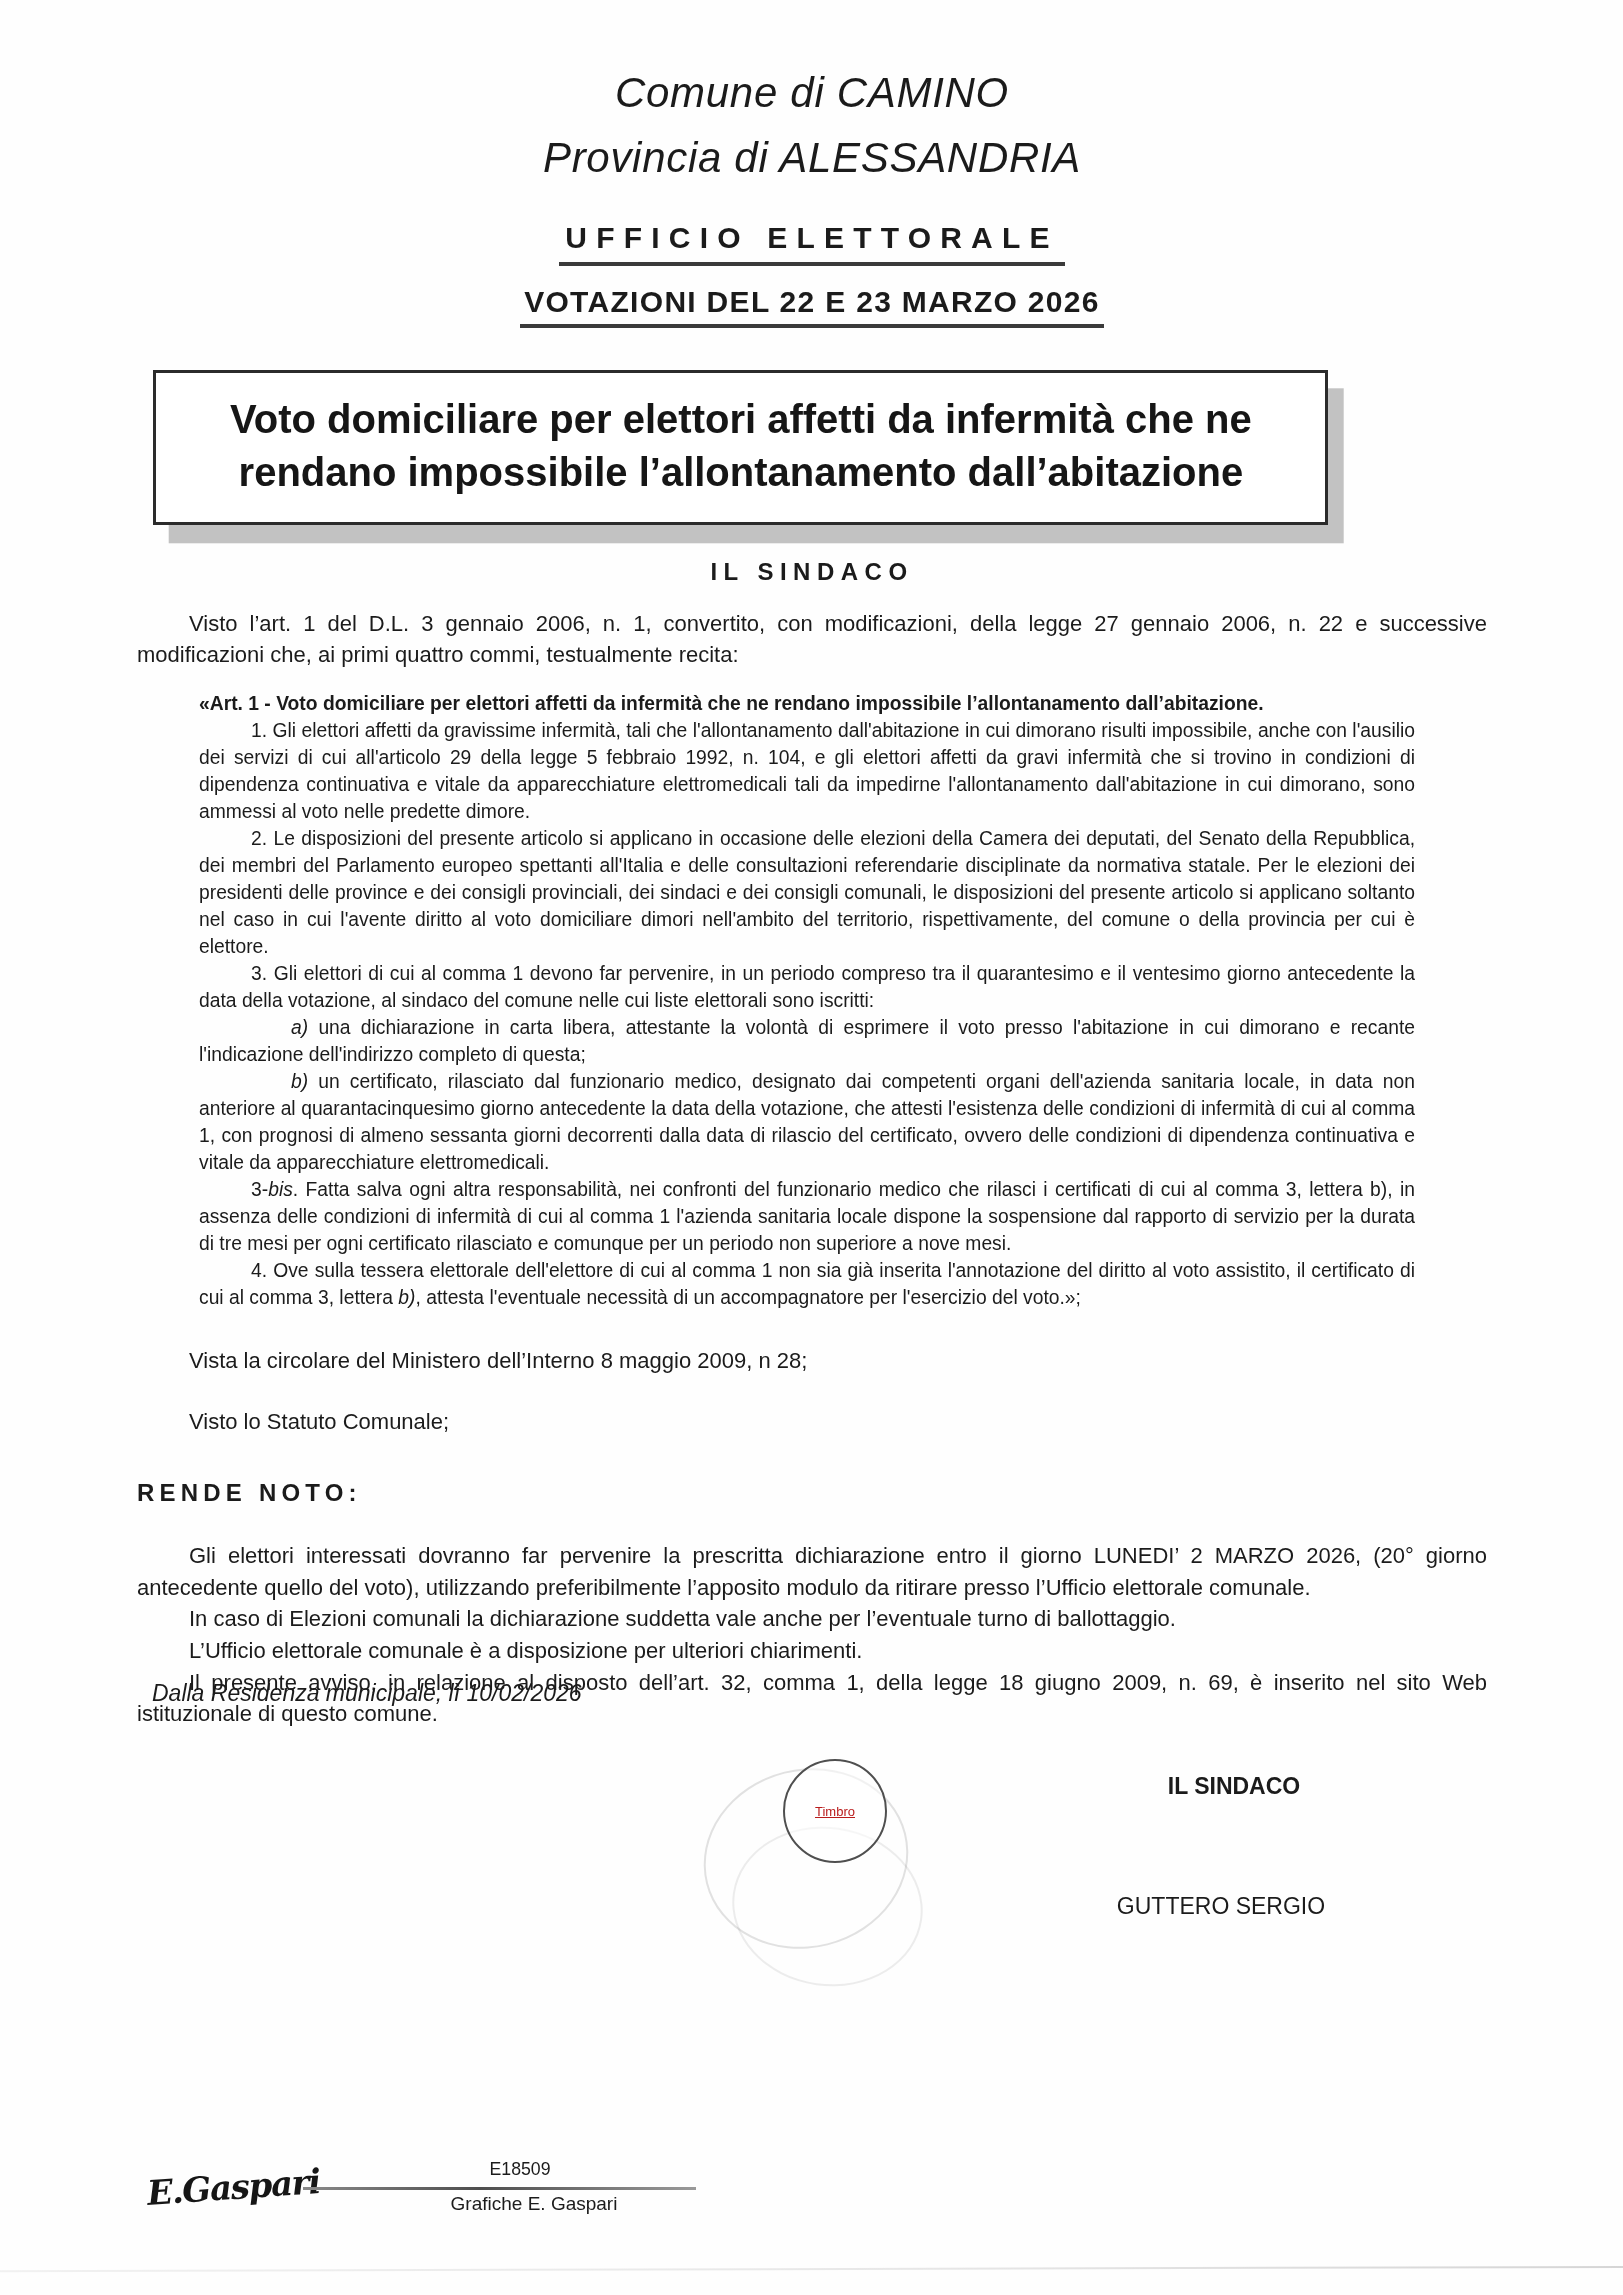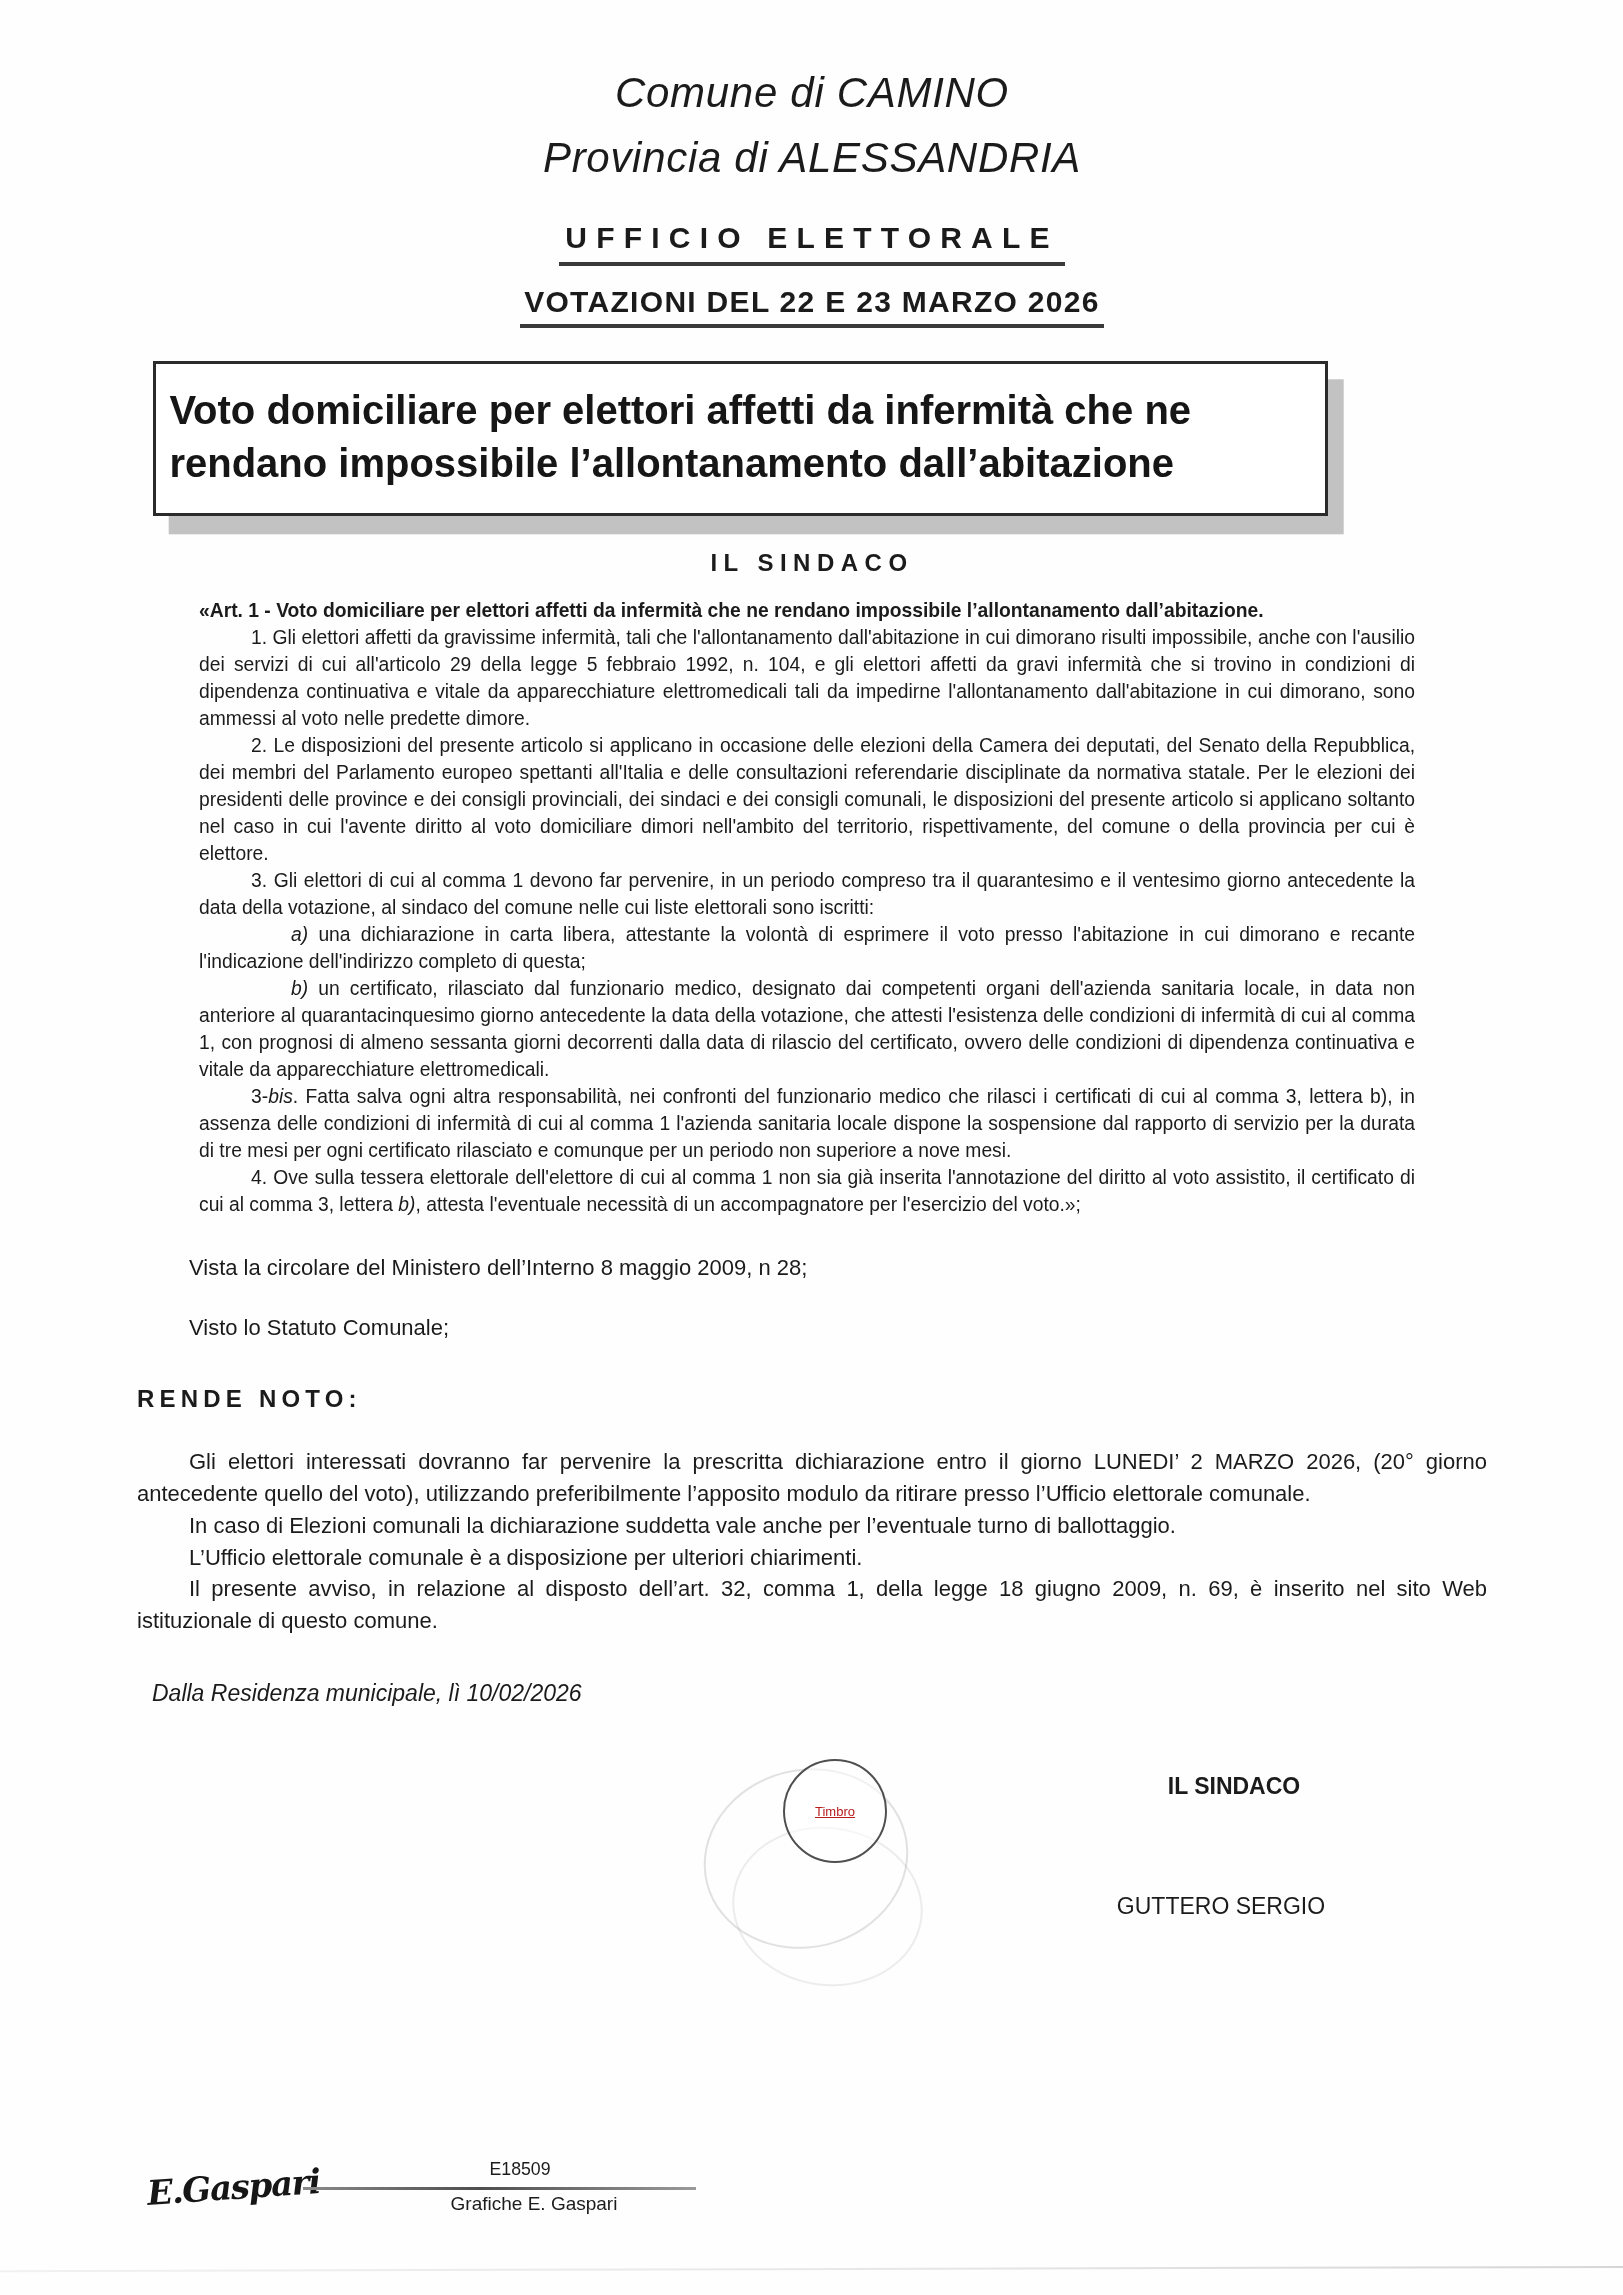--- a/index.html
+++ b/index.html
@@ -22,27 +22,27 @@
     padding:0 6.5px 6.5px 6.5px; border-bottom:4.6px solid #3a3a3a;
   }
   .vot-wrap { text-align:center; margin-top:19.6px; }
   .vot-wrap .vot {
     display:inline-block; font-size:30px; font-weight:700; letter-spacing:1.3px;
     padding:0 3.9px 5.2px 3.9px; border-bottom:4.6px solid #3a3a3a;
   }
 
   
   .title-box {
-    margin-top:33px; margin-left:16.4px;
+    margin-top:42px; margin-left:16.4px;
     width:1143px;
     border:3.3px solid #2b2b2b;
     background:#fff;
     box-shadow:15.7px 18.3px 0 #c2c2c2;
     padding:19.6px 13px 23.6px 13px;
-    text-align:left;
+    text-align:center;
   }
   .title-box .t { font-size:40px; font-weight:700; line-height:1.32; color:#161616; }
 
   .sindaco-h { margin-top:33px; text-align:center; font-size:24px; font-weight:700; letter-spacing:6.5px; }
 
   .p-main { font-size:22px; line-height:1.42; text-align:justify; margin:0; }
   .p-visto { margin-top:22px; text-indent:52px; }
 
   
   .small-block { margin:19.6px 72px 0 62px; font-size:19.3px; line-height:1.40; text-align:justify; }
@@ -119,20 +119,21 @@
     <div class="vot-wrap">
       <span class="vot">VOTAZIONI DEL 22 E 23 MARZO 2026</span>
     </div>
 
     <div class="title-box">
       <div class="t">Voto domiciliare per elettori affetti da infermità che ne rendano impossibile l’allontanamento dall’abitazione</div>
     </div>
 
     <div class="sindaco-h">IL SINDACO</div>
 
+    <p class="p-main p-visto">Visto l’art. 1 del D.L. 3 gennaio 2006, n. 1, convertito, con modificazioni, della legge 27 gennaio 2006, n. 22 e successive modificazioni che, ai primi quattro commi, testualmente recita:</p>
 
     <div class="small-block">
       <p class="sb-head">«Art. 1 - Voto domiciliare per elettori affetti da infermità che ne rendano impossibile l’allontanamento dall’abitazione.</p>
       <p class="sb-num">1. Gli elettori affetti da gravissime infermità, tali che l'allontanamento dall'abitazione in cui dimorano risulti impossibile, anche con l'ausilio dei servizi di cui all'articolo 29 della legge 5 febbraio 1992, n. 104, e gli elettori affetti da gravi infermità che si trovino in condizioni di dipendenza continuativa e vitale da apparecchiature elettromedicali tali da impedirne l'allontanamento dall'abitazione in cui dimorano, sono ammessi al voto nelle predette dimore.</p>
       <p class="sb-num">2. Le disposizioni del presente articolo si applicano in occasione delle elezioni della Camera dei deputati, del Senato della Repubblica, dei membri del Parlamento europeo spettanti all'Italia e delle consultazioni referendarie disciplinate da normativa statale. Per le elezioni dei presidenti delle province e dei consigli provinciali, dei sindaci e dei consigli comunali, le disposizioni del presente articolo si applicano soltanto nel caso in cui l'avente diritto al voto domiciliare dimori nell'ambito del territorio, rispettivamente, del comune o della provincia per cui è elettore.</p>
       <p class="sb-num">3. Gli elettori di cui al comma 1 devono far pervenire, in un periodo compreso tra il quarantesimo e il ventesimo giorno antecedente la data della votazione, al sindaco del comune nelle cui liste elettorali sono iscritti:</p>
       <p class="sb-let"><span class="it">a)</span><span> una dichiarazione in carta libera, attestante la volontà di esprimere il voto presso l'abitazione in cui dimorano e recante l'indicazione dell'indirizzo completo di questa;</span></p>
       <p class="sb-let"><span class="it">b)</span><span> un certificato, rilasciato dal funzionario medico, designato dai competenti organi dell'azienda sanitaria locale, in data non anteriore al quarantacinquesimo giorno antecedente la data della votazione, che attesti l'esistenza delle condizioni di infermità di cui al comma 1, con prognosi di almeno sessanta giorni decorrenti dalla data di rilascio del certificato, ovvero delle condizioni di dipendenza continuativa e vitale da apparecchiature elettromedicali.</span></p>
       <p class="sb-num"><span>3-</span><span class="it">bis</span><span>. Fatta salva ogni altra responsabilità, nei confronti del funzionario medico che rilasci i certificati di cui al comma 3, lettera b), in assenza delle condizioni di infermità di cui al comma 1 l'azienda sanitaria locale dispone la sospensione dal rapporto di servizio per la durata di tre mesi per ogni certificato rilasciato e comunque per un periodo non superiore a nove mesi.</span></p>
       <p class="sb-num"><span>4. Ove sulla tessera elettorale dell'elettore di cui al comma 1 non sia già inserita l'annotazione del diritto al voto assistito, il certificato di cui al comma 3, lettera </span><span class="it">b)</span><span>, attesta l'eventuale necessità di un accompagnatore per l'esercizio del voto.»;</span></p>

